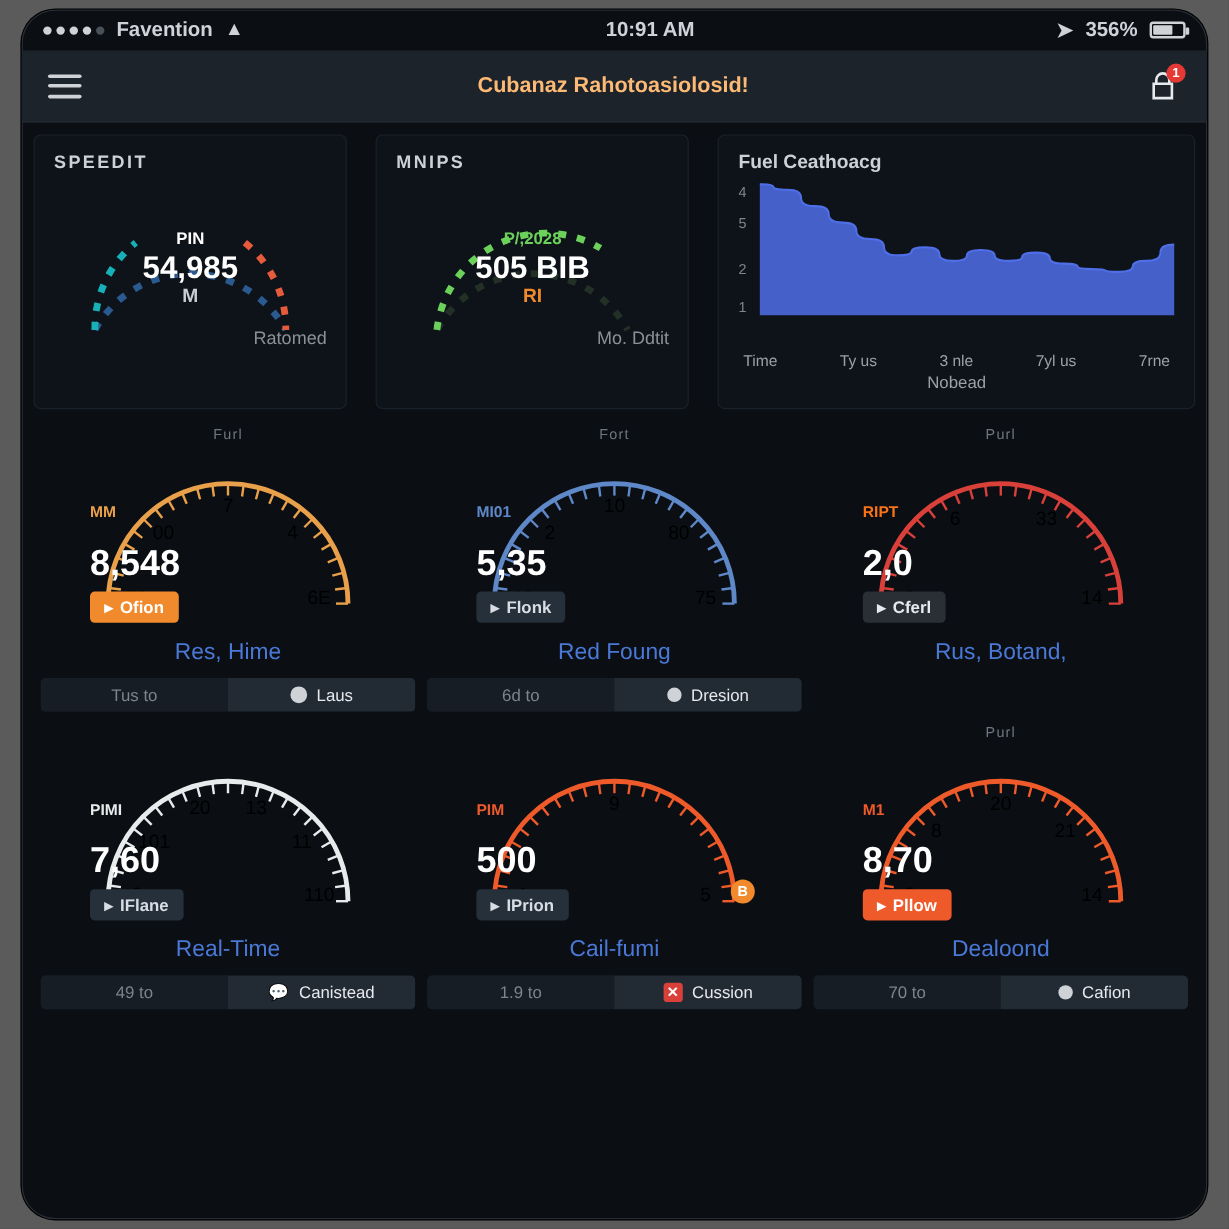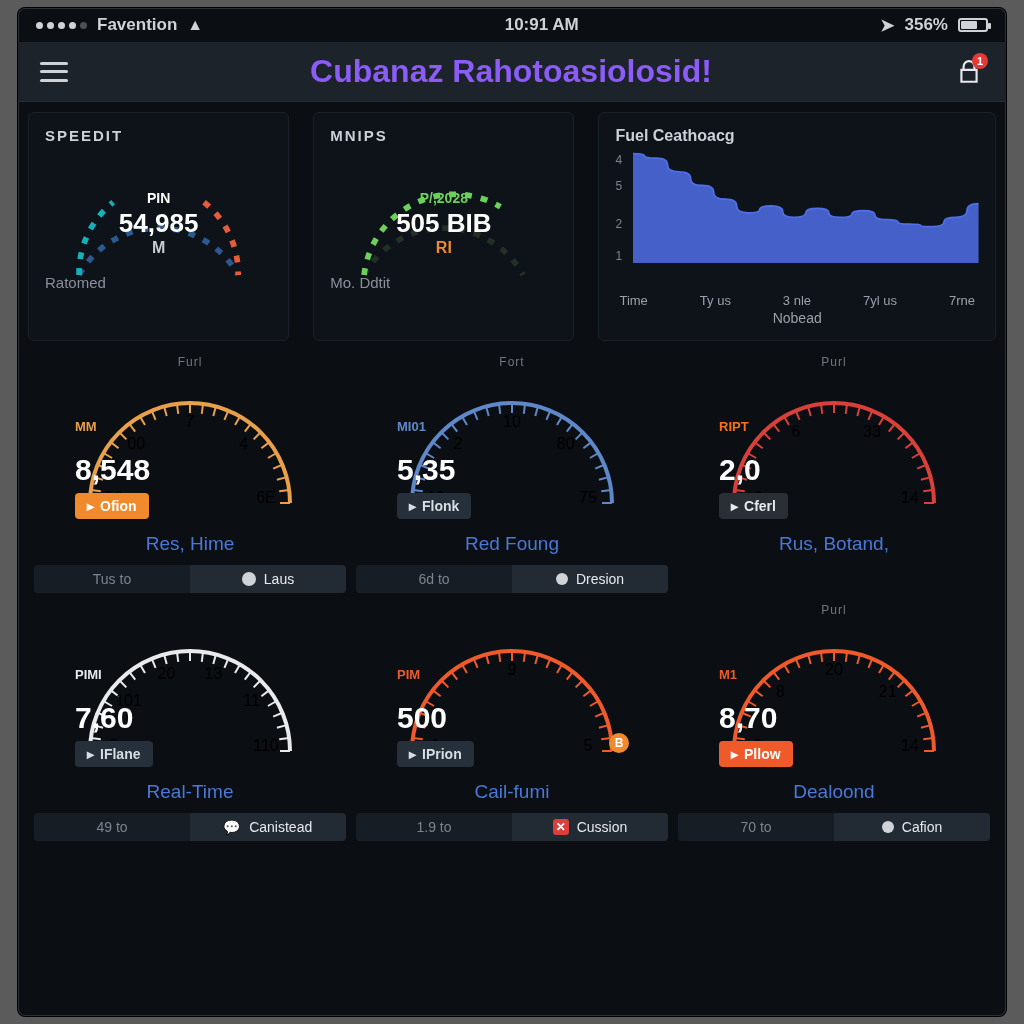--- a/index.html
+++ b/index.html
@@ -1,49 +1,49 @@
 <!DOCTYPE html>
 <html><head>
 <meta charset="utf-8">
 <style>
   * { box-sizing: border-box; margin: 0; padding: 0; }
   html, body { width: 1024px; height: 1024px; background:#5b5b5b; font-family: -apple-system, "Helvetica Neue", Arial, sans-serif; }
   .device {
     position:absolute; left:18px; top:8px; width:988px; height:1008px;
-    background:#0b0f14; border-radius:7px; overflow:hidden; box-shadow:0 0 0 1px #000, inset 0 0 0 1px #2a2f36;
+    background:#0b0f14; border-radius:28px; overflow:hidden; box-shadow:0 0 0 1px #000, inset 0 0 0 1px #2a2f36;
   }
   
   .statusbar { height:34px; display:flex; align-items:center; justify-content:space-between; padding:0 18px; color:#cfd3d8; font-size:17px; font-weight:600;}
   .statusbar .left, .statusbar .right { display:flex; align-items:center; gap:10px;}
   .dots { display:flex; gap:4px;}
   .dots span{ width:7px;height:7px;border-radius:50%; background:#cfd3d8; display:inline-block;}
   .dots span.dim{ background:#4a5058;}
   .wifi{ font-size:16px;}
   .battery{ width:30px;height:14px;border:2px solid #cfd3d8;border-radius:3px;position:relative;}
   .battery:after{content:"";position:absolute;right:-5px;top:3px;width:3px;height:6px;background:#cfd3d8;border-radius:1px;}
   .battery i{position:absolute;left:1px;top:1px;bottom:1px;width:60%;background:#cfd3d8;border-radius:1px;}
   
   .header{ height:60px; background:#1d232b; display:flex; align-items:center; justify-content:space-between; padding:0 22px; border-bottom:1px solid #262c34;}
-  .header h1{ color:#8b5cf6; font-size:32px; font-weight:600;}
+  .header h1{ color:#fdba74; font-size:18px; font-weight:600;}
   .hamburger{ width:28px; height:20px; display:flex; flex-direction:column; justify-content:space-between; cursor:pointer;}
   .hamburger span{height:3px;background:#cfd3d8;border-radius:2px;}
   .bell{ position:relative; width:30px;height:30px; display:flex;align-items:center;justify-content:center; color:#e6e9ed; cursor:pointer;}
   .bell .badge{ position:absolute; top:-4px; right:-4px; width:16px;height:16px;border-radius:50%; background:#e53935; color:#fff; font-size:11px; display:flex;align-items:center;justify-content:center; font-weight:700;}
   
   .toprow{ display:flex; gap:16px; padding:10px 10px 0 10px;}
   .card{ background:#0e1319; border:1px solid #1b2129; border-radius:6px; padding:14px 16px; }
   .toprow .card{ flex:1; min-width:0;}
   .toprow .card + .card{ margin-left:8px;}
   .card h3{ color:#cbd1d8; font-size:15px; letter-spacing:2px; font-weight:700;}
   .mini-gauge{ height:120px; position:relative; margin-top:6px;}
   .mini-gauge .center{ position:absolute; left:0; right:0; top:40px; text-align:center;}
   .mini-gauge .tag{ font-size:14px; font-weight:700;}
   .mini-gauge .val{ color:#fff; font-size:26px; font-weight:700; margin-top:2px;}
   .mini-gauge .unit{ color:#c9ccd1; font-size:16px; font-weight:600;}
-  .belowlabel{ color:#8b9099; font-size:15px; text-align:left; margin-top:4px;}
+  .belowlabel{ color:#8b9099; font-size:15px; text-align:right; margin-top:4px;}
   
   .chartcard h3{ letter-spacing:0; font-weight:600; font-size:16px;}
   .chartwrap{ position:relative; height:140px; margin-top:4px;}
   .ylab{ position:absolute; left:0; color:#7e848d; font-size:12px;}
   .xticks{ display:flex; justify-content:space-between; color:#9aa0a8; font-size:13px; margin-top:4px; padding:0 4px;}
   .xlab{ text-align:center; color:#9aa0a8; font-size:14px; margin-top:2px;}
   
   .grid{ display:grid; grid-template-columns:repeat(3,1fr); gap:10px; padding:14px 16px 8px 16px;}
   .gaugecard{ text-align:center;}
   .gaugecard .title{ color:#6f7680; font-size:12px; letter-spacing:1px; margin-bottom:4px; display:block;}

